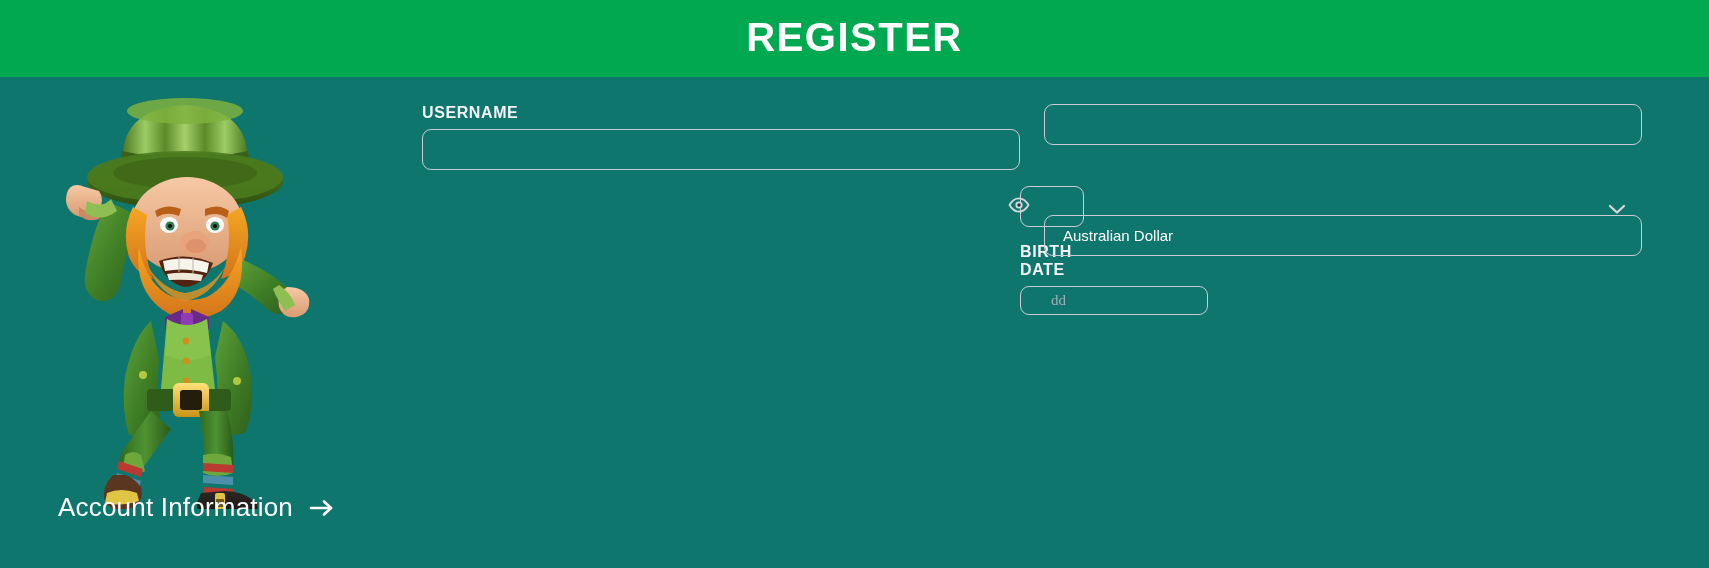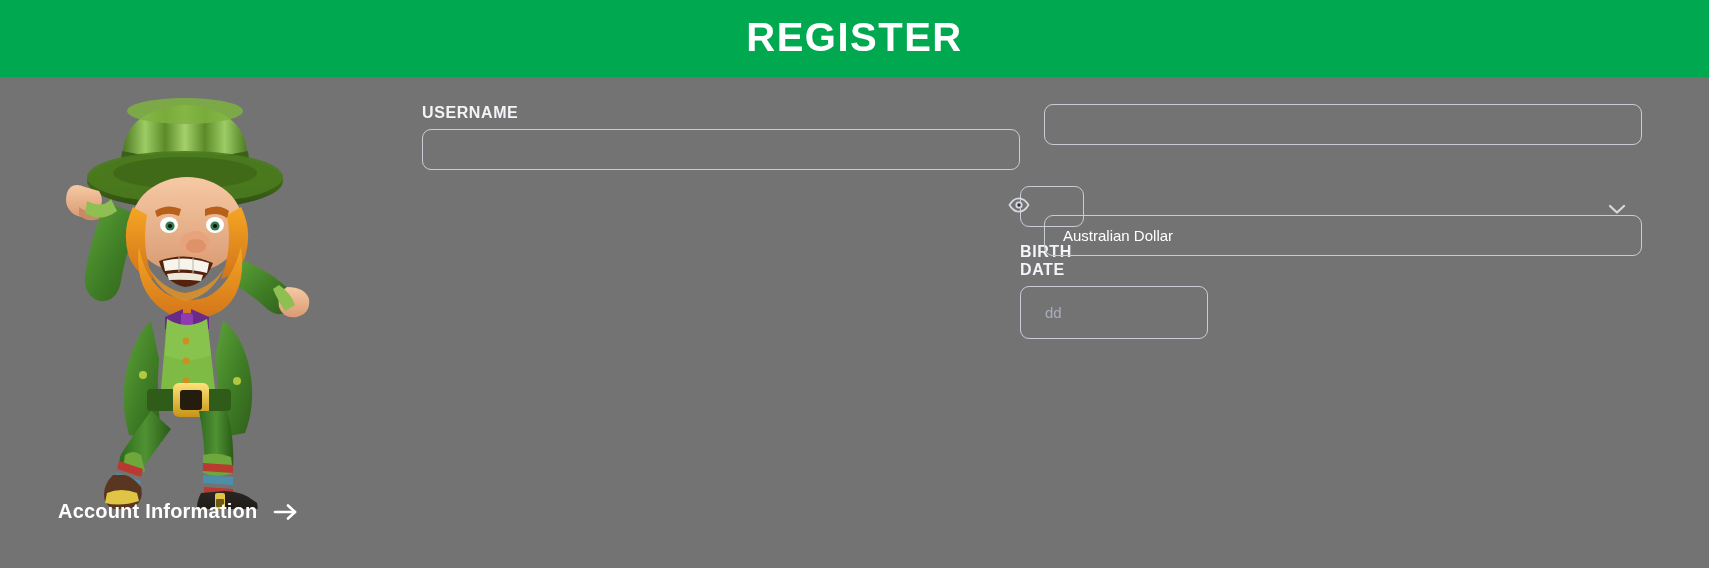--- a/index.html
+++ b/index.html
@@ -13,21 +13,21 @@
   body {
     background: #2b303b;
     font-family: "Liberation Sans", sans-serif;
     color: #ffffff;
   }
 
   .page {
     position: relative;
     width: 1709px;
     height: 568px;
-    background: #737373;
+    background: #0f766e;
   }
 
   
   .header-banner {
     position: absolute;
     top: 0;
     left: 0;
     width: 1709px;
     height: 77px;
     background: #00a950;
@@ -67,22 +67,22 @@
   .account-info-row {
     position: absolute;
     left: 58px;
     bottom: 45px;
     display: flex;
     align-items: center;
     gap: 16px;
   }
 
   .account-info-label {
-    font-size: 20px;
-    font-weight: bold;
+    font-size: 26px;
+    font-weight: normal;
     color: #ffffff;
     letter-spacing: 0.2px;
   }
 
   .arrow-icon {
     width: 26px;
     height: 20px;
     display: block;
   }
 
@@ -188,28 +188,28 @@
   }
 
   
   .date-row {
     display: grid;
     grid-template-columns: 188px 188px 190px;
     gap: 12px;
   }
 
   .date-input {
-    height: 53px;
+    height: 29px;
     background: transparent;
     border: 1px solid #c9ccd4;
     border-radius: 9px;
     color: #ffffff;
-    font-family: Liberation Sans, sans-serif;
+    font-family: Liberation Serif, serif;
     font-size: 15px;
-    padding: 0 24px;
+    padding: 0 30px;
     outline: none;
     width: 100%;
   }
 
   .date-input::placeholder { color: #a7adba; }
 
   .spacer { width: 24px; }
 </style>
 </head>
 <body>

